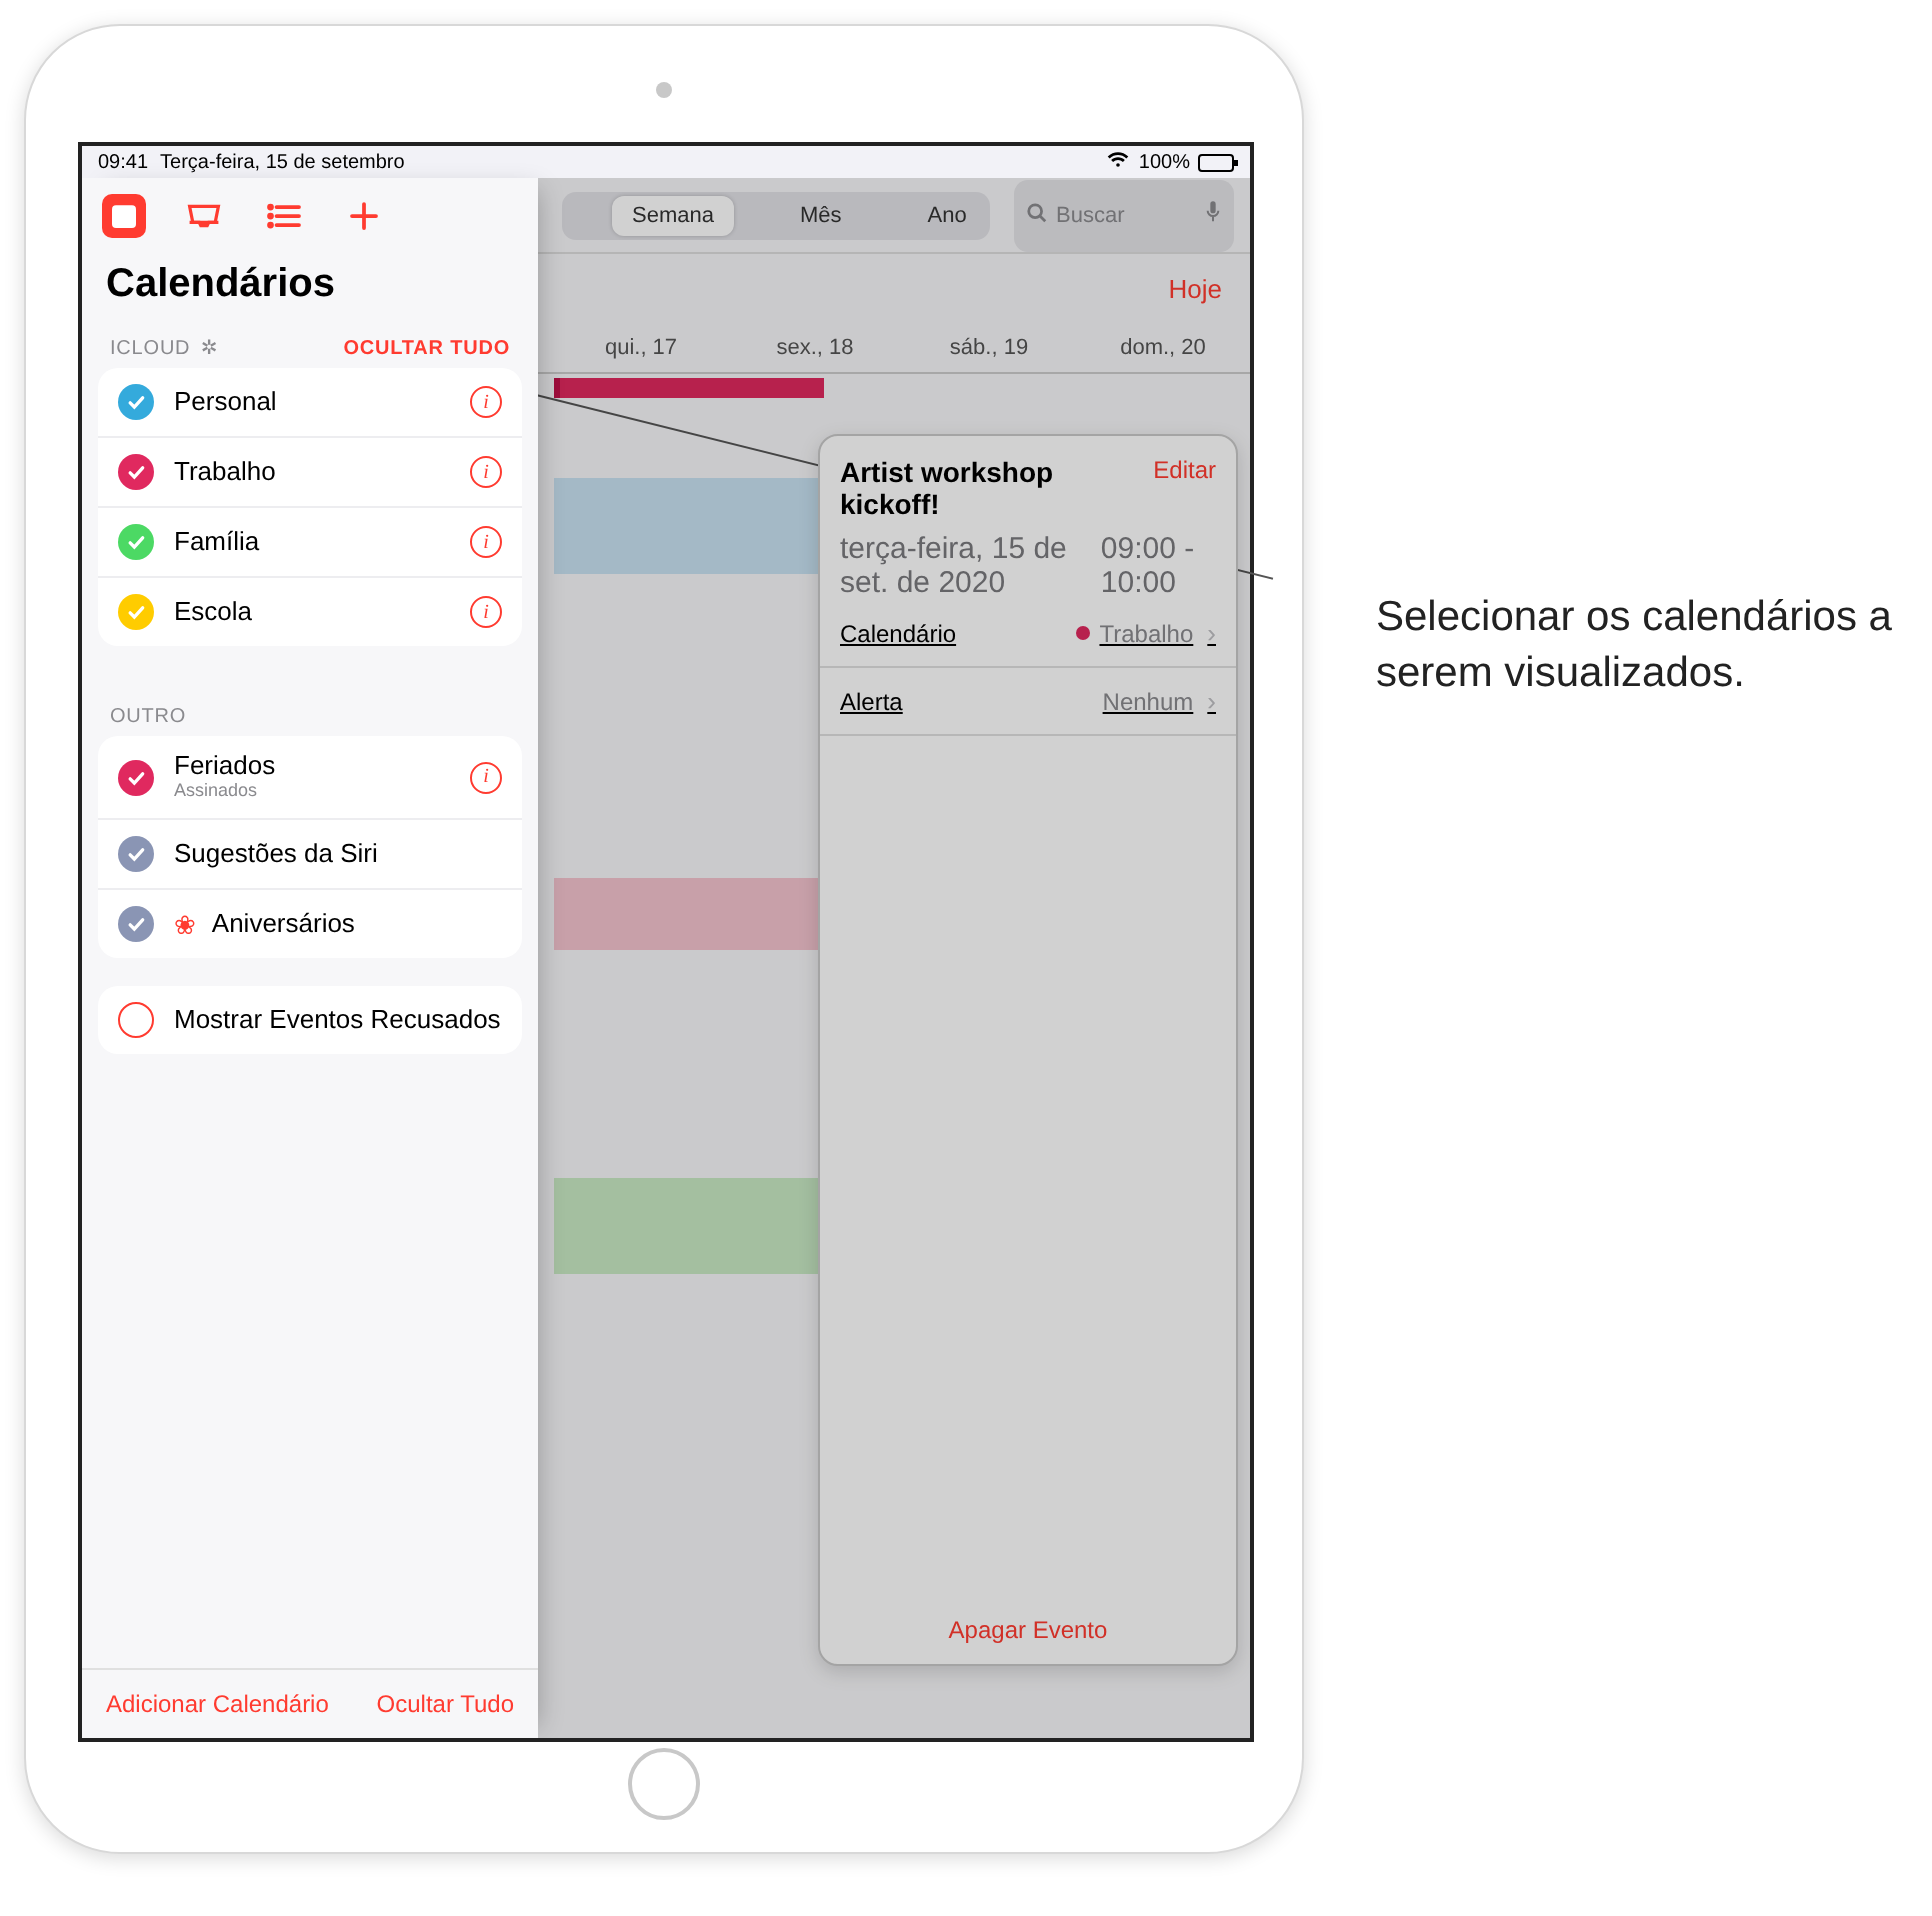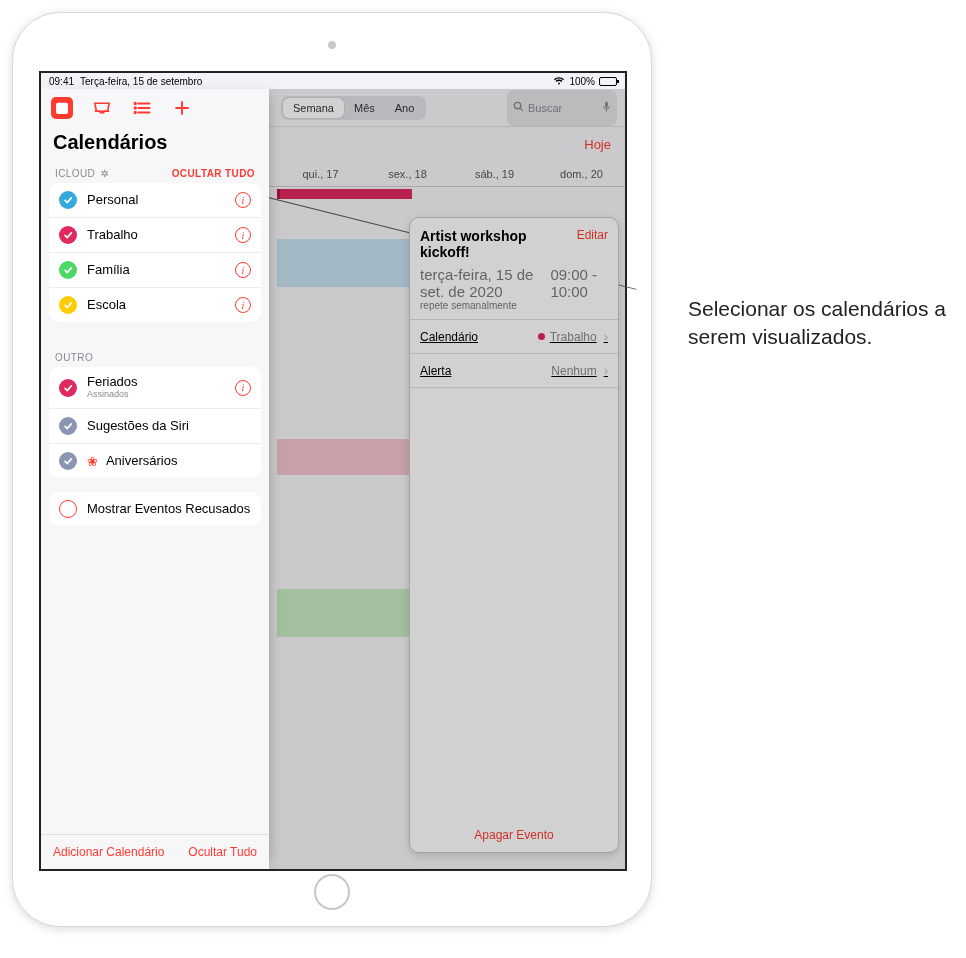--- a/index.html
+++ b/index.html
@@ -41,21 +41,21 @@
   position: absolute; inset: 0; background: #f7f7f9;
 }
 .bg .overlay { position:absolute; inset:0; background: rgba(0,0,0,.18); z-index: 5; pointer-events:none;}
 .bg-top {
   height: 38px; display:flex; align-items:center; background: #f7f7f9;
   border-bottom: 1px solid #ddd;
 }
 .view-seg {
   margin-left: 240px; display:flex; background:#e2e2e7; border-radius:7px; padding:2px; font-size:11px;
 }
-.view-seg > div { padding:4px 10px; color:#333; border-radius:6px;}
+.view-seg > div { padding:4px 10px; color:#333; border-radius:6px;margin-left:23px;}
 .view-seg .sel { background:#fff; box-shadow:0 0 2px rgba(0,0,0,.2); }
 .search {
   margin-left:auto; margin-right:8px; width:110px; height:36px;
   background:#e4e4e8; border-radius:7px; display:flex; align-items:center;
   padding:0 6px; font-size:11px; color:#8a8a8e; gap:4px;
 }
 .mic { margin-left:auto; }
 .bg-sub { height:34px; display:flex; align-items:center; justify-content:flex-end; padding-right:14px; }
 .bg-sub span { color:#ff3b30; font-size:13px; }
 .bg-days {
@@ -226,21 +226,20 @@
 
         <div class="event-pop">
           <div class="hdr">
             <div class="ttl">Artist workshop kickoff!</div>
             <div class="edit">Editar</div>
           </div>
           <div class="meta">
             <span>terça-feira, 15 de set. de 2020</span>
             <span>09:00 - 10:00</span>
           </div>
-          <div class="rep">repete semanalmente</div>
           <div class="row">
             <span>Calendário</span>
             <span class="val">
               <span class="dot" style="background:#e0295f"></span>
               <span>Trabalho</span>
               <span class="chev">›</span>
             </span>
           </div>
           <div class="row">
             <span>Alerta</span>

